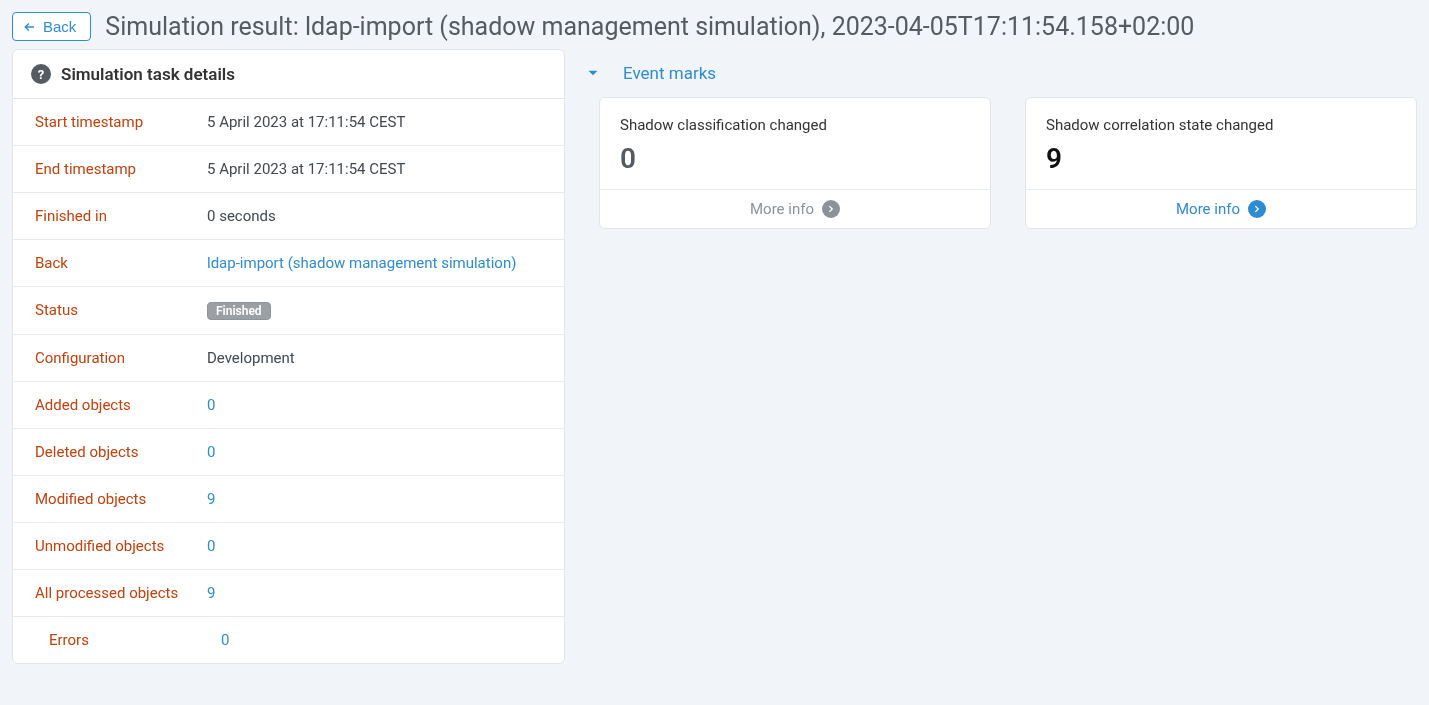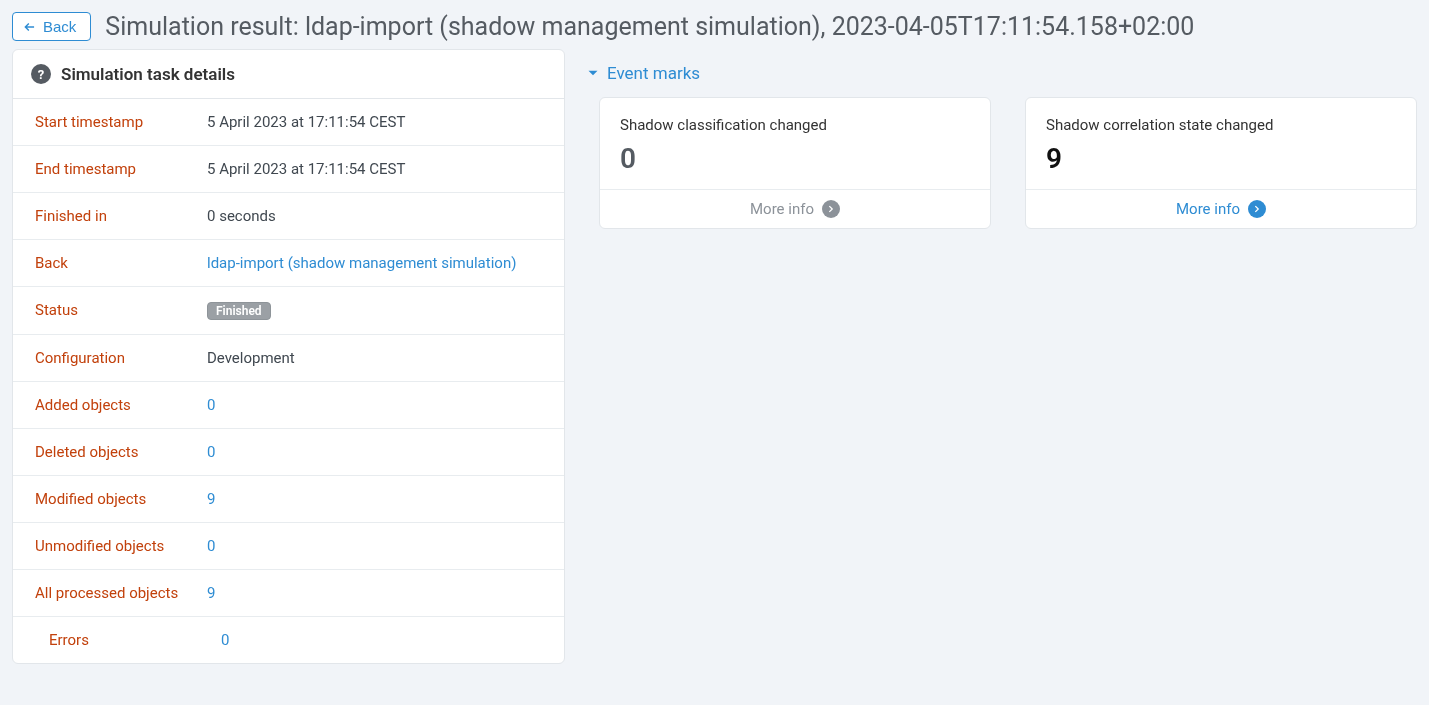--- a/index.html
+++ b/index.html
@@ -88,21 +88,21 @@
     color: #fff;
     padding: 1px 8px;
     border: 1px solid #8e9499;
     border-radius: 4px;
     font-size: 12px;
     font-weight: 600;
   }
   .section-header {
     display: flex;
     align-items: center;
-    gap: 8px;
+    gap: 24px;
     color: #2e8cd3;
     font-size: 17px;
     padding: 14px 4px 14px 4px;
     cursor: pointer;
   }
   .section-header svg { width: 12px; height: 12px; }
   .marks-grid {
     display: grid;
     grid-template-columns: 1fr 1fr;
     gap: 18px;

